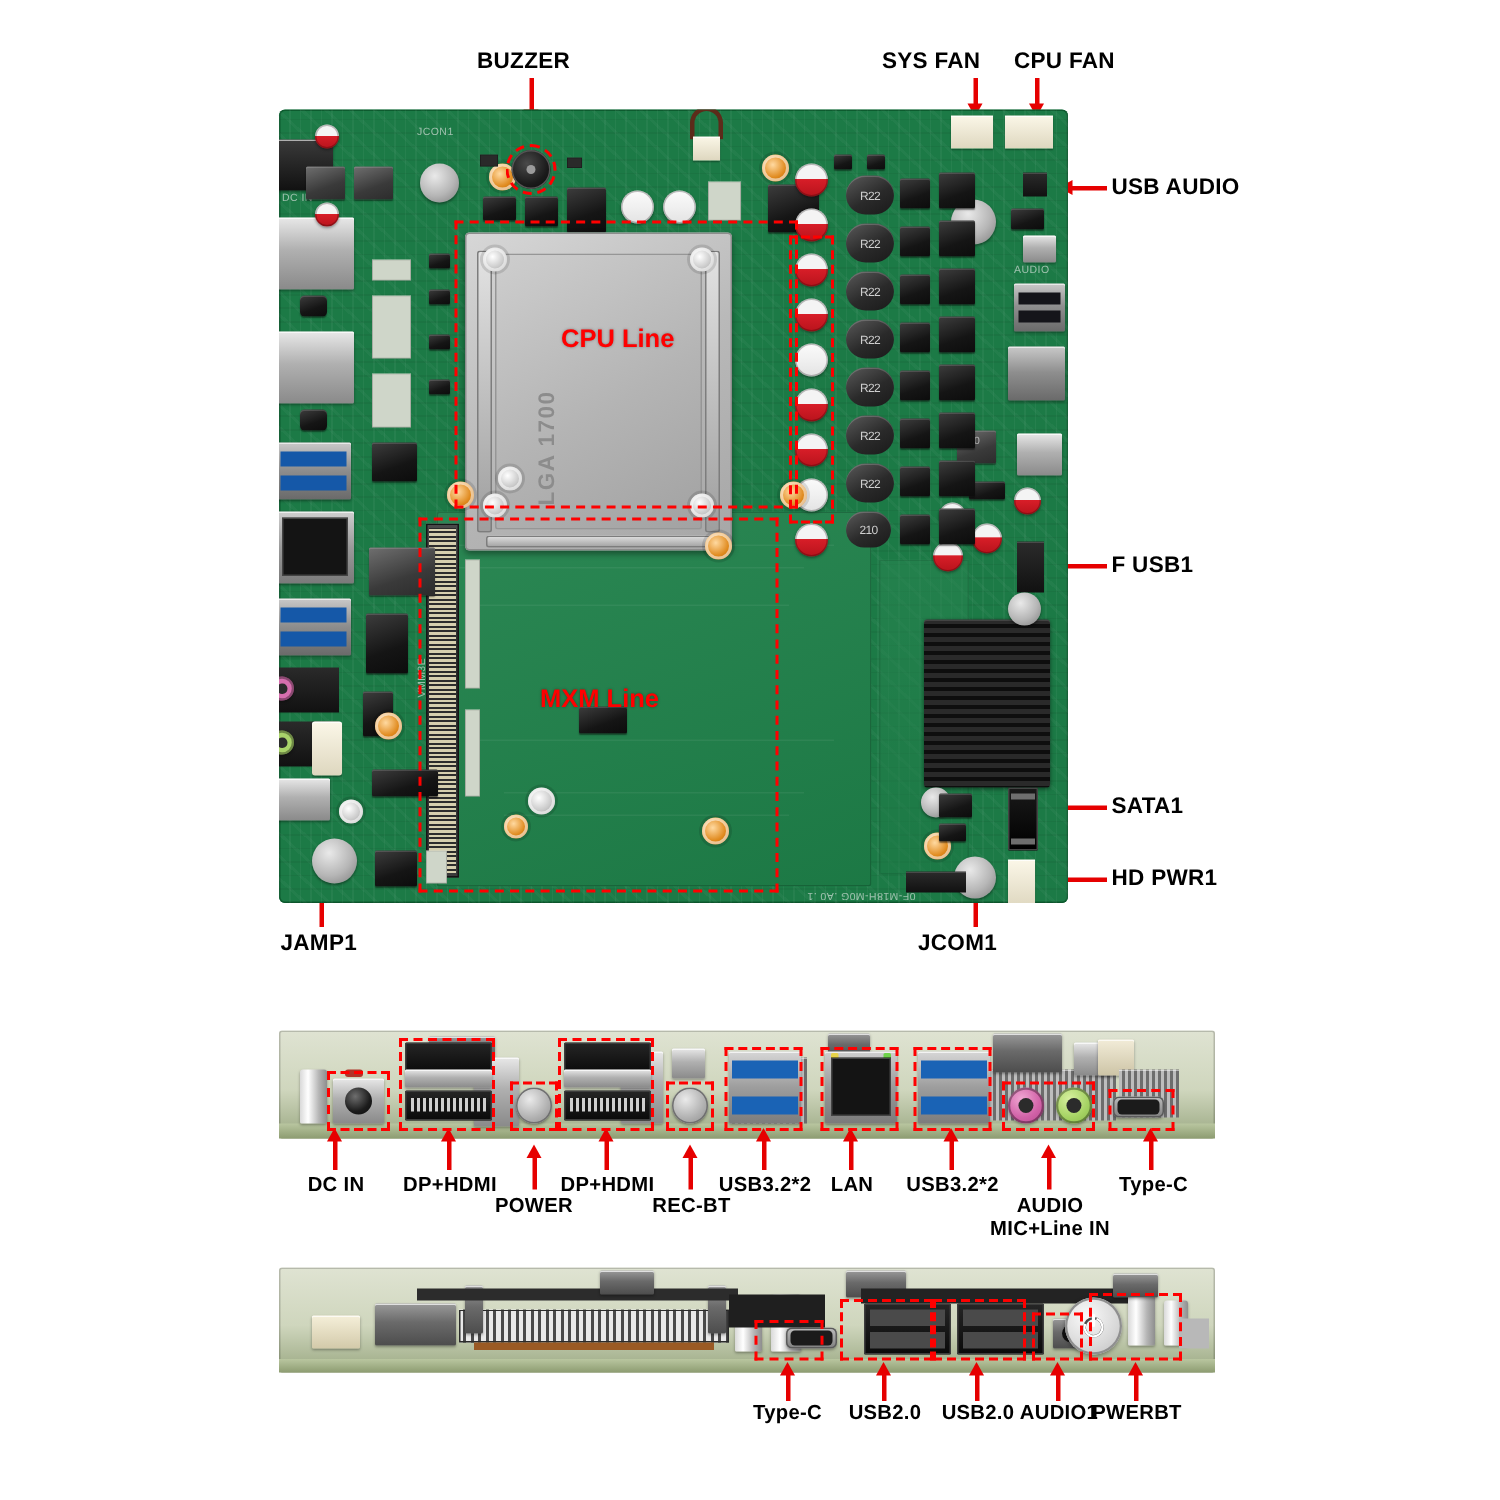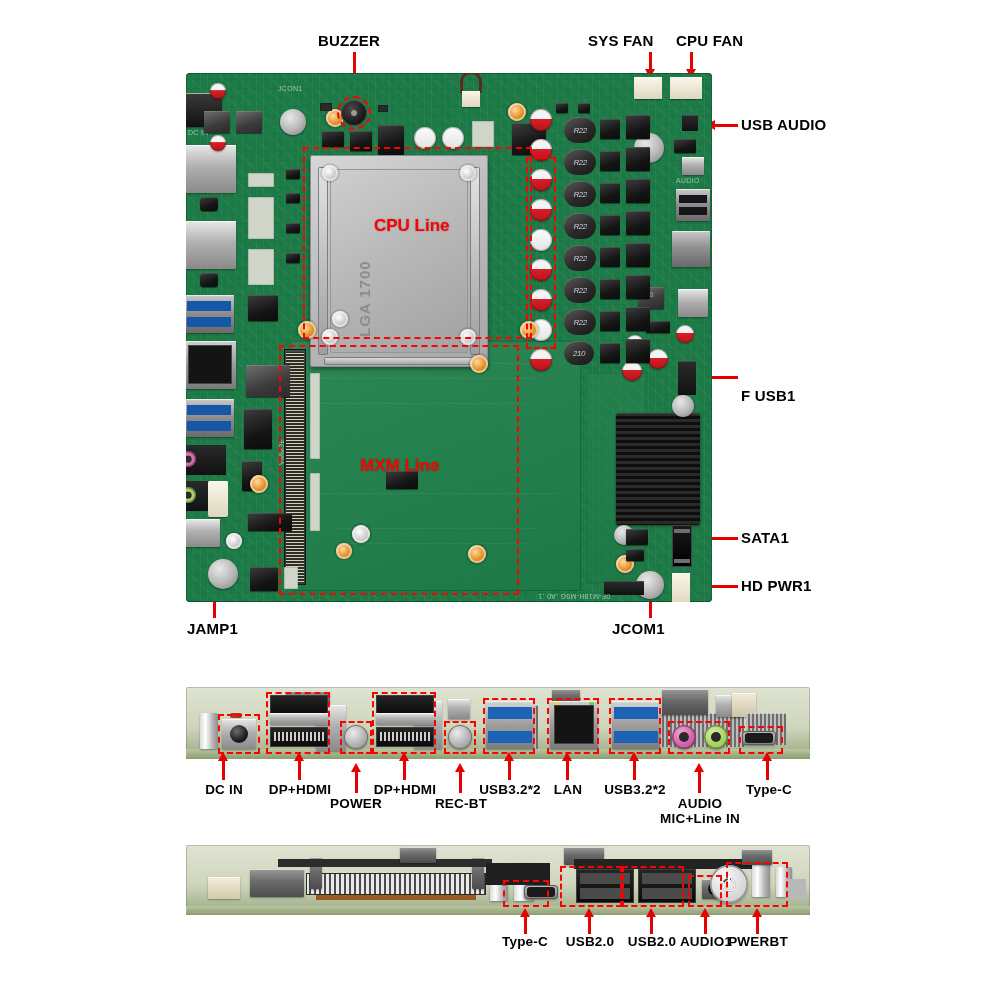--- a/index.html
+++ b/index.html
@@ -107,21 +107,20 @@
   }
   .inductor {
     background: linear-gradient(150deg, #5a5a5a, #2a2a2a 55%, #1a1a1a);
     border-radius: 13px;
     color: #cfcfcf;
     font-size: 8px;
     font-family: "Liberation Sans", sans-serif;
     display: flex; align-items: center; justify-content: center;
     letter-spacing: -0.5px;
     box-shadow: inset 0 1px 0 rgba(255,255,255,.18);
-    font-style: italic;
   }
   .cap {
     border-radius: 50%;
     background:
       linear-gradient(180deg, #f4f4f4 0%, #f4f4f4 46%, #d81e28 47%, #b8131c 100%);
     box-shadow: inset 0 0 0 1px rgba(0,0,0,.25), 0 1px 2px rgba(0,0,0,.4);
   }
   .cap.white {
     background: linear-gradient(180deg, #fbfbfb 0%, #f0f0f0 50%, #e3e3e3 100%);
   }
@@ -391,21 +390,21 @@
   </div>
 
   <div class="callout" style="left:741px; top:117px;">
     <span>USB AUDIO</span>
   </div>
   <div class="arrow left" style="left:706px; top:120px; width:32px; height:11px;">
     <div class="shaft" style="width:24px;"></div>
       <div class="head"></div>
   </div>
 
-  <div class="callout" style="left:741px; top:388px;">
+  <div class="callout" style="left:741px; top:369px;">
     <span>F USB1</span>
   </div>
   <div class="arrow left" style="left:700px; top:372px; width:38px; height:11px;">
     <div class="shaft" style="width:30px;"></div>
       <div class="head"></div>
   </div>
 
   <div class="callout" style="left:741px; top:530px;">
     <span>SATA1</span>
   </div>

